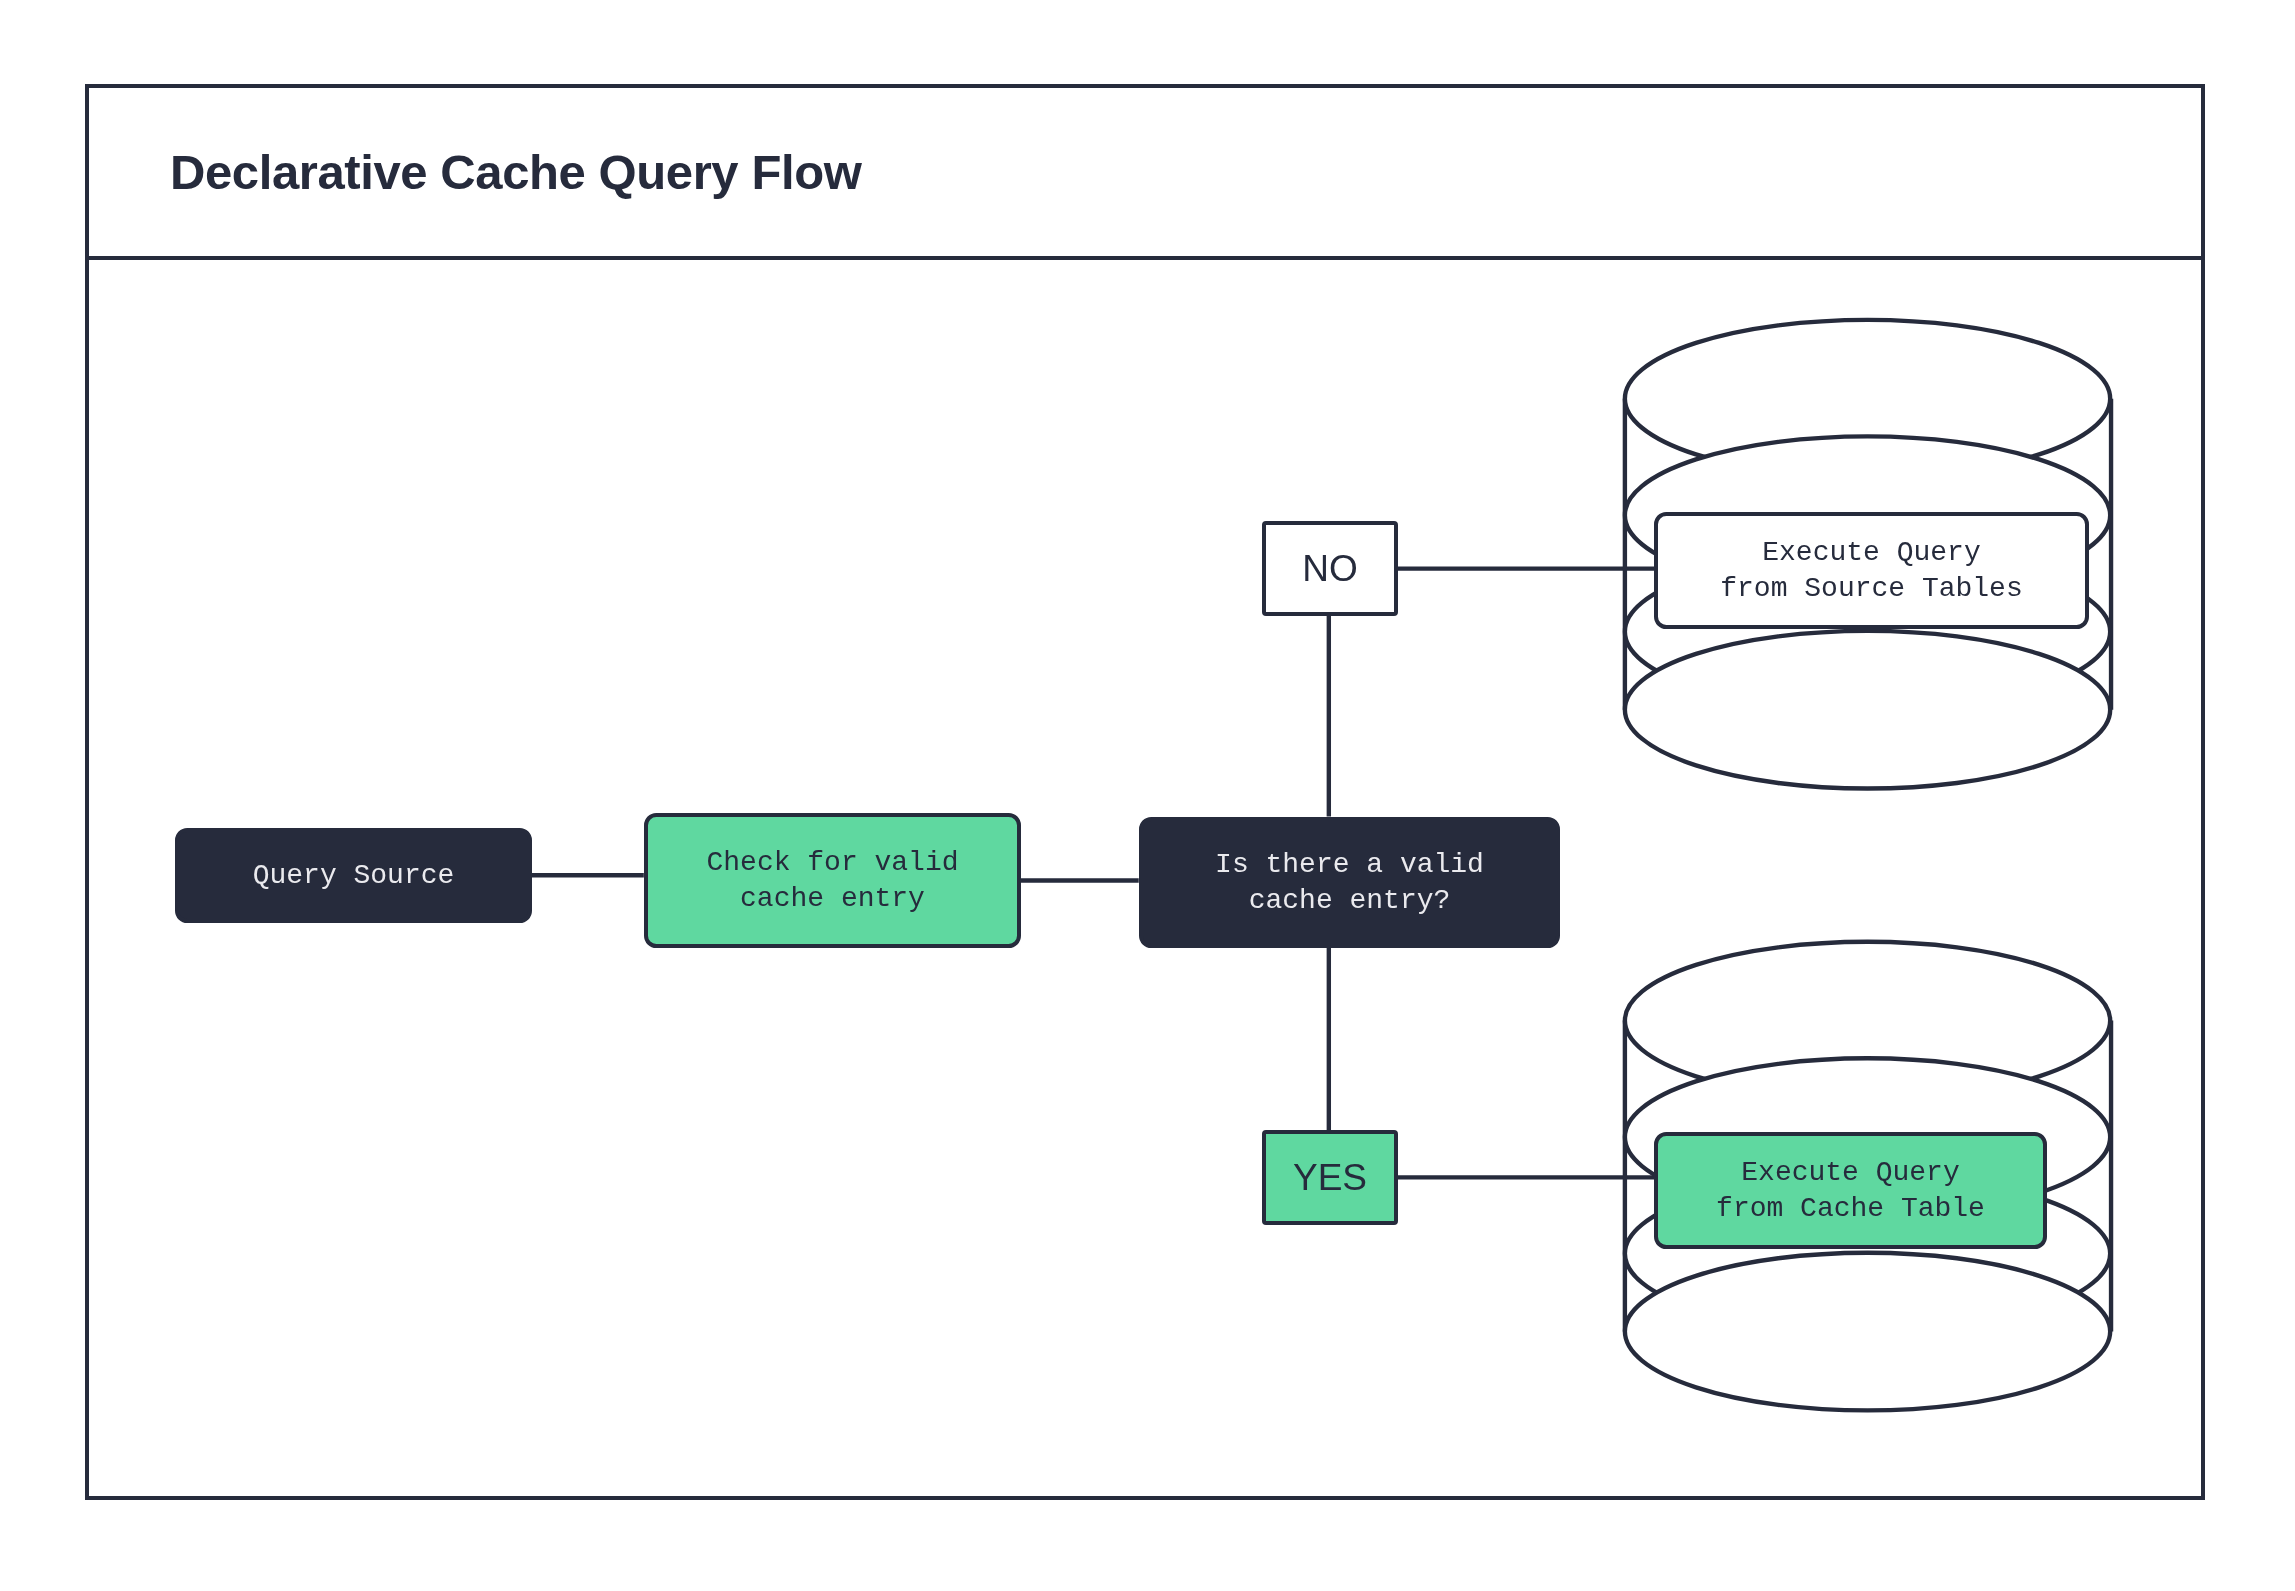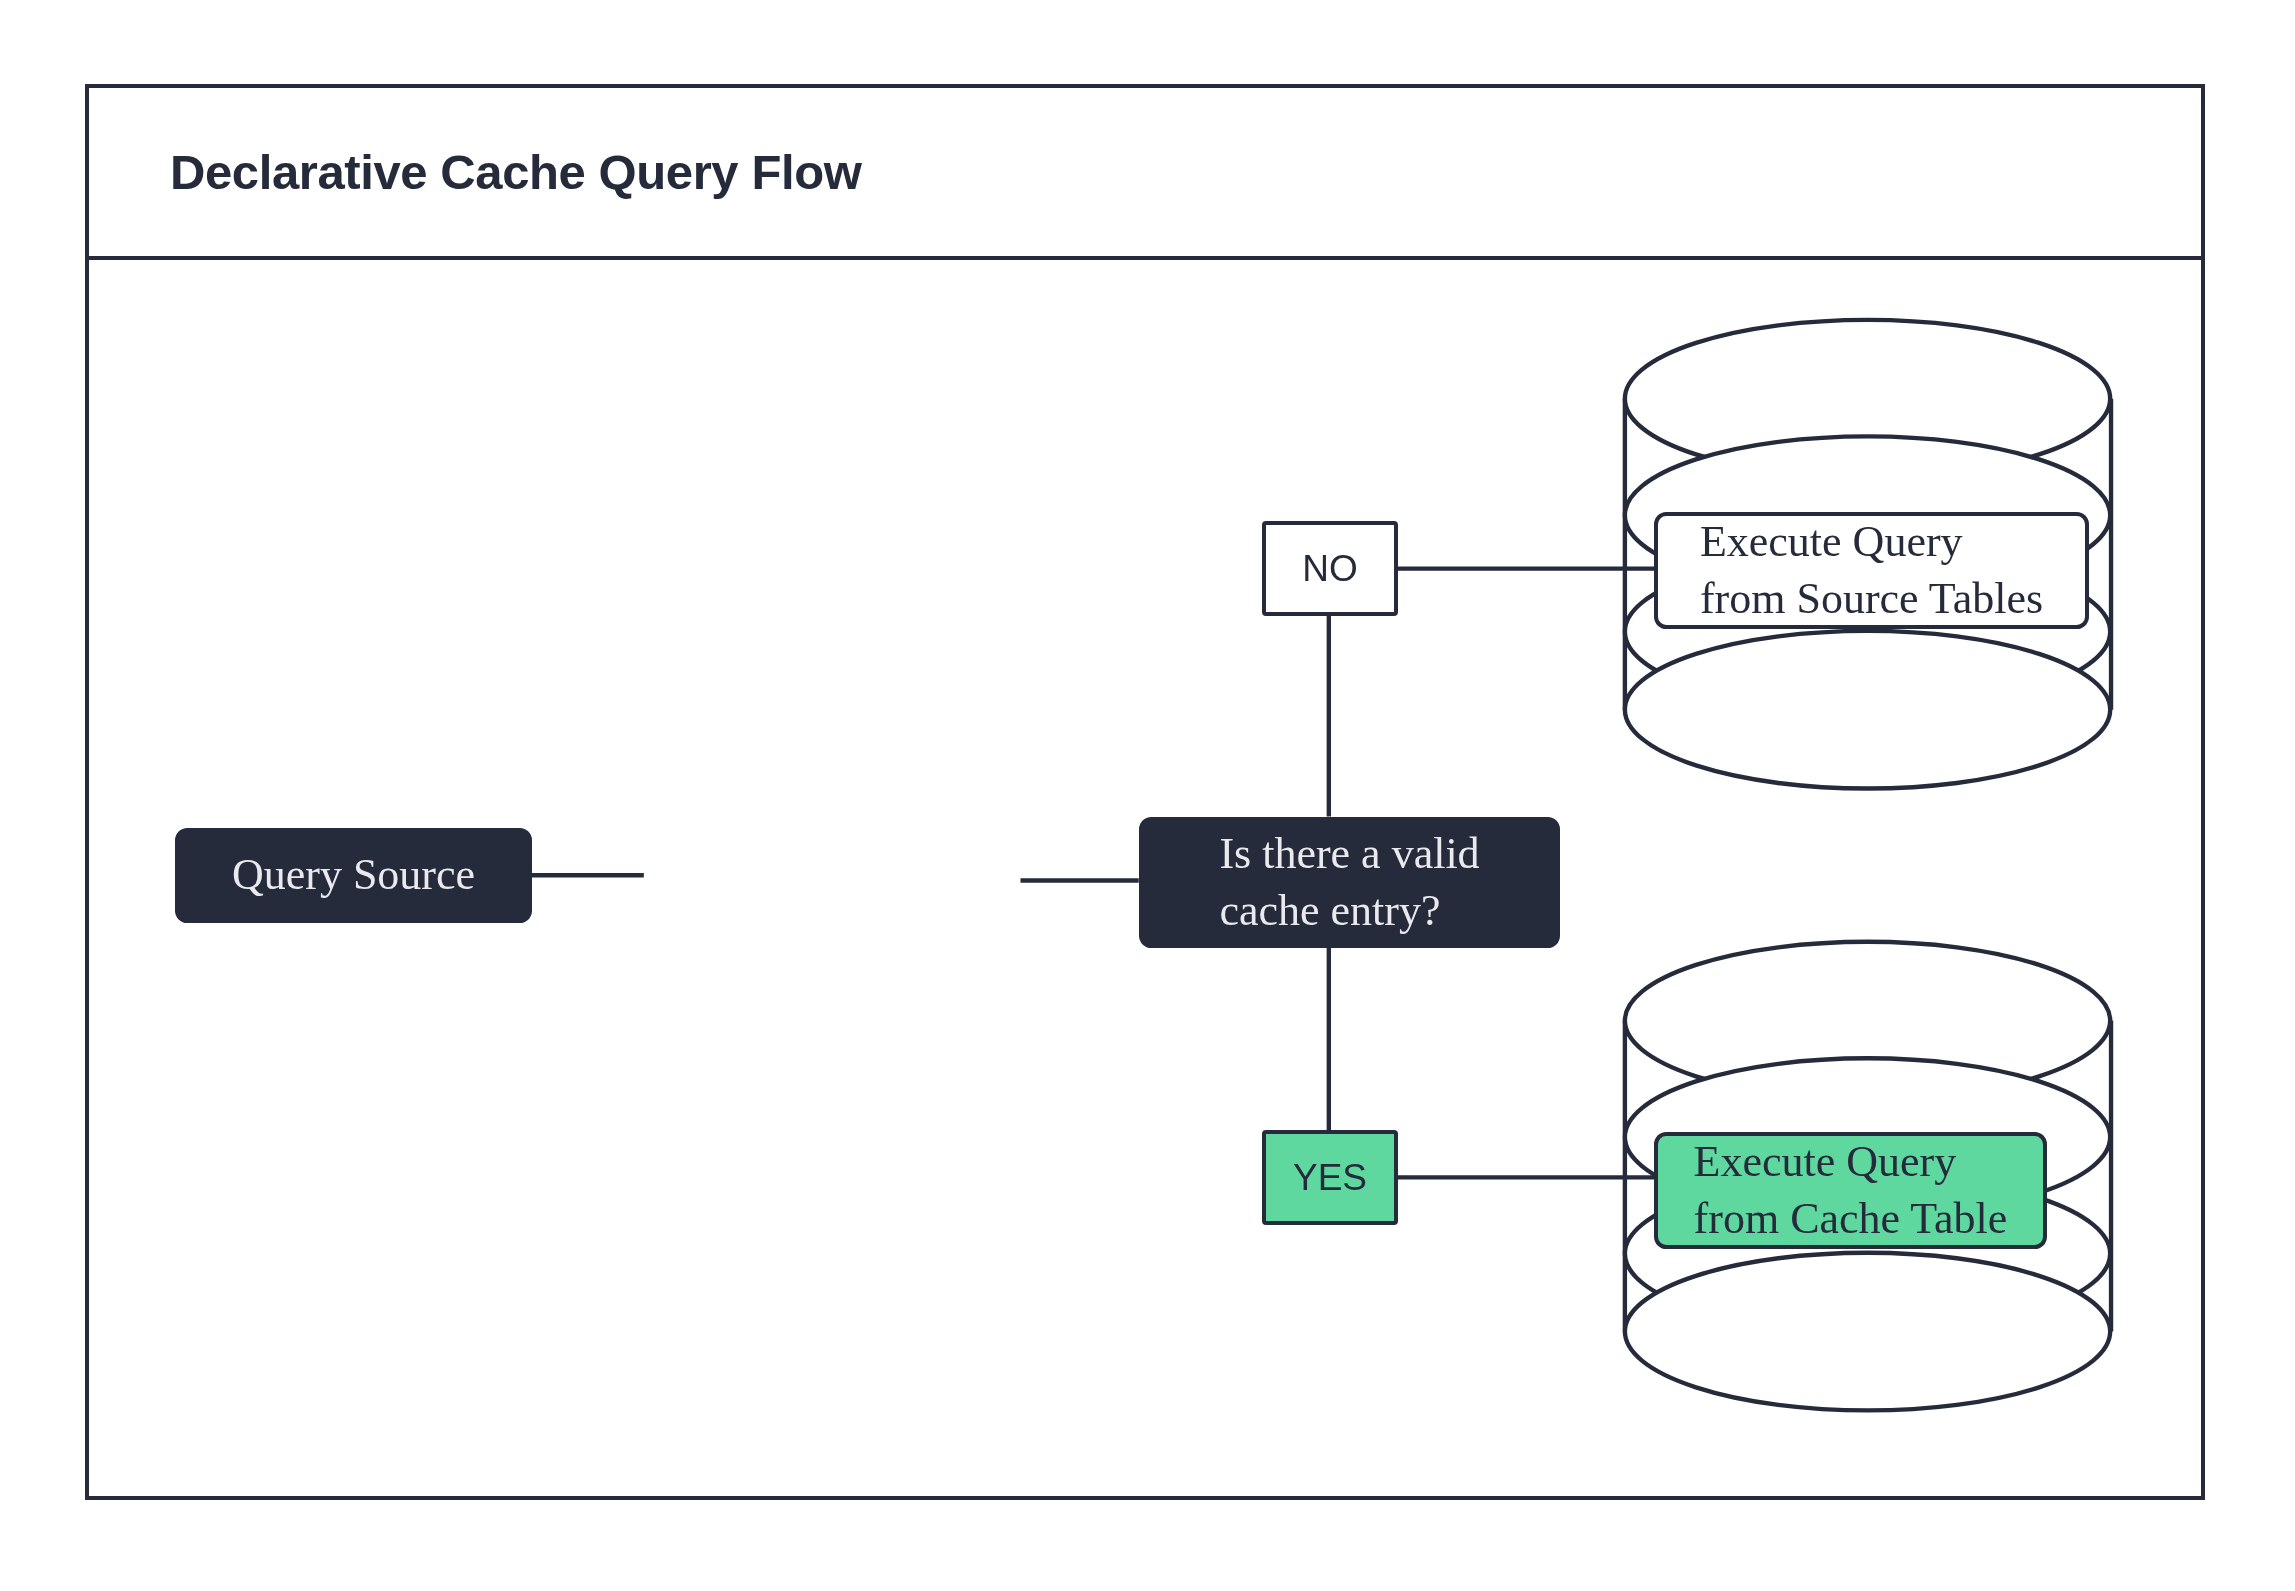--- a/index.html
+++ b/index.html
@@ -56,22 +56,23 @@
     width: 2295px;
     height: 1591px;
     pointer-events: none;
   }
   .node {
     position: absolute;
     box-sizing: border-box;
     display: flex;
     align-items: center;
     justify-content: center;
-    font-family: Liberation Serif, serif;
-    font-size: 44px;
+    text-align: center;
+    font-family: Liberation Mono, monospace;
+    font-size: 28px;
     line-height: 1.28;
     border-radius: 12.3px;
     white-space: pre-line;
   }
   .node-dark {
     background: #262B3C;
     color: #EAEAEE;
     border: 4.4px solid #262B3C;
   }
   .node-green {
@@ -149,20 +150,22 @@
       <path d="M 2410 1165 L 2410 1520"></path>
       <ellipse cx="2132" cy="1165" rx="277" ry="90"></ellipse>
       <ellipse cx="2132" cy="1298" rx="277" ry="90"></ellipse>
       <ellipse cx="2132" cy="1431" rx="277" ry="90"></ellipse>
       <ellipse cx="2132" cy="1520" rx="277" ry="90"></ellipse>
     </g>
   </svg>
 
   <div class="node node-dark" id="n-query">Query Source</div>
 
+  <div class="node node-green" id="n-check">Check for valid
+cache entry</div>
 
   <div class="node node-dark" id="n-decide">Is there a valid
 cache entry?</div>
 
   <div class="node node-white" id="n-source">Execute Query
 from Source Tables</div>
 
   <div class="node node-green" id="n-cache">Execute Query
 from Cache Table</div>
 

